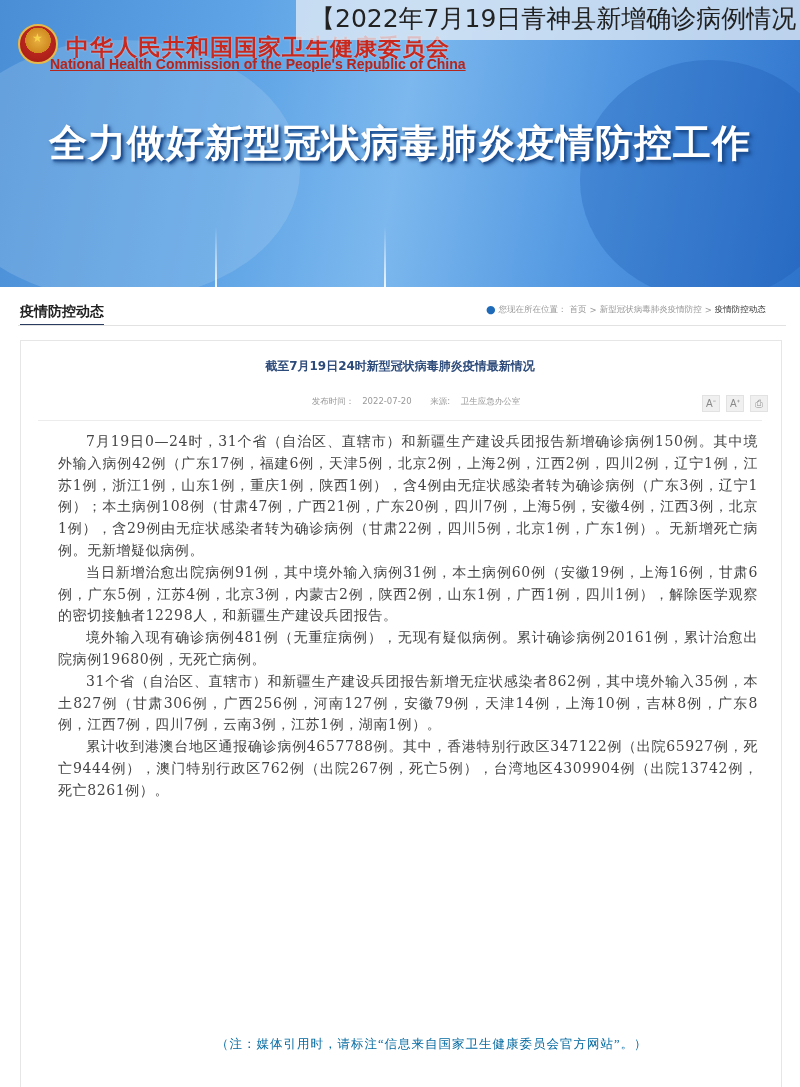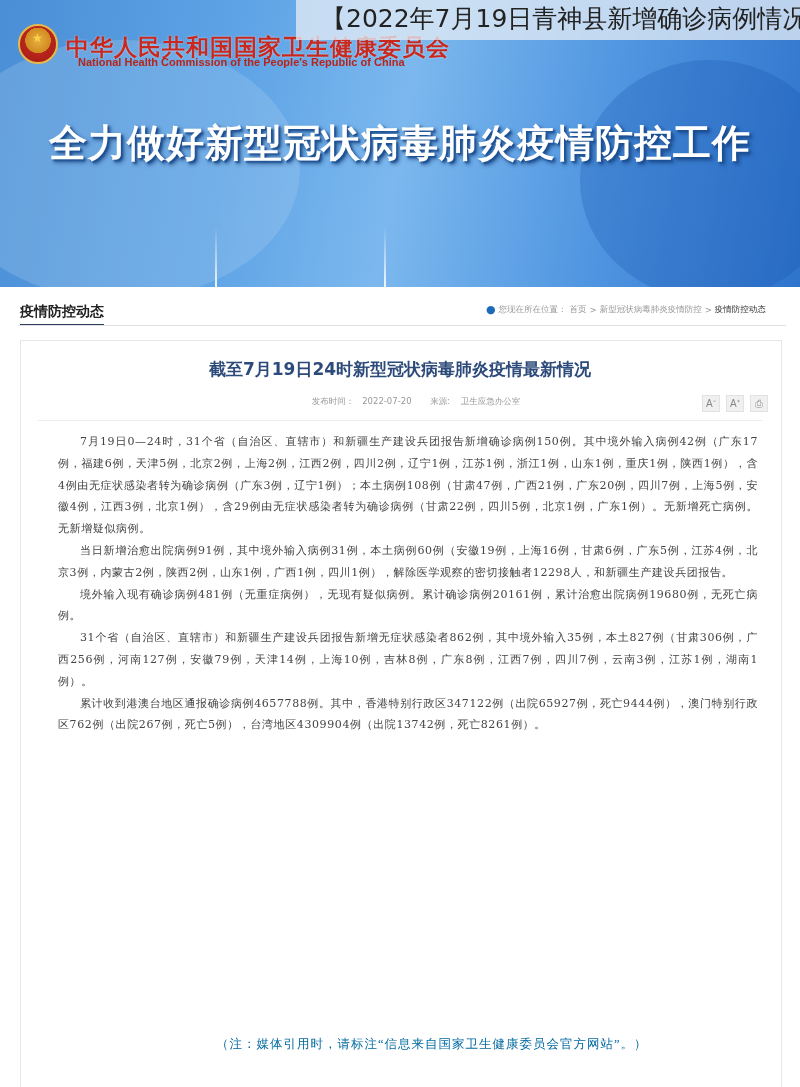--- a/index.html
+++ b/index.html
@@ -19,28 +19,29 @@
     position: absolute; left: 18px; top: 24px; width: 40px; height: 40px; border-radius: 50%;
     background: radial-gradient(circle at 50% 40%, #e8b040 0%, #d08a20 45%, #b8251d 46%, #9e1a14 100%);
     border: 2px solid #e5b94a;
   }
   .emblem .star { position: absolute; left: 12px; top: 6px; color: #f8d34a; font-size: 12px; line-height: 12px; }
   .org-cn {
     position: absolute; left: 66px; top: 24px; font-size: 23px; font-weight: bold; color: #c8281e;
     letter-spacing: 1px; text-shadow: 0 0 2px rgba(255,255,255,0.6); margin-top: 8px;
   }
   .org-en {
-    position: absolute; left: 78px; top: 56px; font-size: 11px; font-weight: bold; color: #b5251c;
+    position: absolute; left: 50px; top: 56px; font-size: 14px; font-weight: bold; color: #b5251c;
     font-family: "Liberation Sans", sans-serif;
+    text-decoration: underline;
   }
   .overlay-title {
     position: absolute; left: 296px; top: 0; width: 504px; height: 40px;
     background: rgba(225,235,245,0.78);
     font-size: 25px; color: #222222; line-height: 38px; white-space: nowrap; overflow: hidden;
-    padding-left: 25px;
+    padding-left: 14px;
   }
   .slogan {
     position: absolute; left: 20px; top: 118px; width: 760px; text-align: center;
     font-size: 38px; font-weight: bold; color: #ffffff; letter-spacing: 1px;
     text-shadow: 2px 2px 2px #1b4f93, 3px 3px 4px rgba(10,40,90,0.6);
   }
 
   
   .section-title {
     position: absolute; left: 20px; top: 303px; font-size: 14px; font-weight: bold; color: #222;
@@ -54,39 +55,39 @@
   .crumbs .pin { color: #1e6ab8; font-size: 11px; }
   .crumbs .cur { color: #333; }
 
   
   .panel {
     position: absolute; left: 20px; top: 340px; width: 762px; height: 747px;
     border: 1px solid #e6e6e6; border-bottom: none; background: #fff;
   }
   .art-title {
     position: absolute; left: 0; top: 358px; width: 800px; text-align: center;
-    font-size: 17px; color: #2d4b7a; font-weight: bold;
+    font-size: 12px; color: #2d4b7a; font-weight: bold;
   }
   .meta {
     position: absolute; left: 0; top: 396px; width: 800px; text-align: center;
     font-size: 8.5px; color: #999; margin-left: 16px;
   }
   .meta span { margin: 0 4px; }
   .tools { position: absolute; left: 702px; top: 395px; display: flex; gap: 6px; }
   .tool {
     width: 18px; height: 17px; background: #f0f0f0; border: 1px solid #e2e2e2; color: #888;
     font-size: 10px; line-height: 15px; text-align: center; font-family: "Liberation Sans", sans-serif;
   }
   .meta-line { position: absolute; left: 38px; top: 420px; width: 724px; height: 1px; background: #ececec; }
 
   
   .body {
     position: absolute; left: 58px; top: 431px; width: 700px;
     font-family: "DejaVu Serif", "Liberation Serif", serif;
-    font-size: 11px; line-height: 21.8px; color: #444; letter-spacing: 0.6px;
+    font-size: 14px; line-height: 21.8px; color: #444; letter-spacing: 0.6px;
     text-align: justify;
   }
   .body p { text-indent: 2em; }
   .note {
     position: absolute; left: 216px; top: 1036px; font-size: 12.5px; color: #0369a1;
     font-family: Liberation Serif, serif; letter-spacing: 1px; white-space: nowrap;
   }
 </style>
 </head>
 <body>

